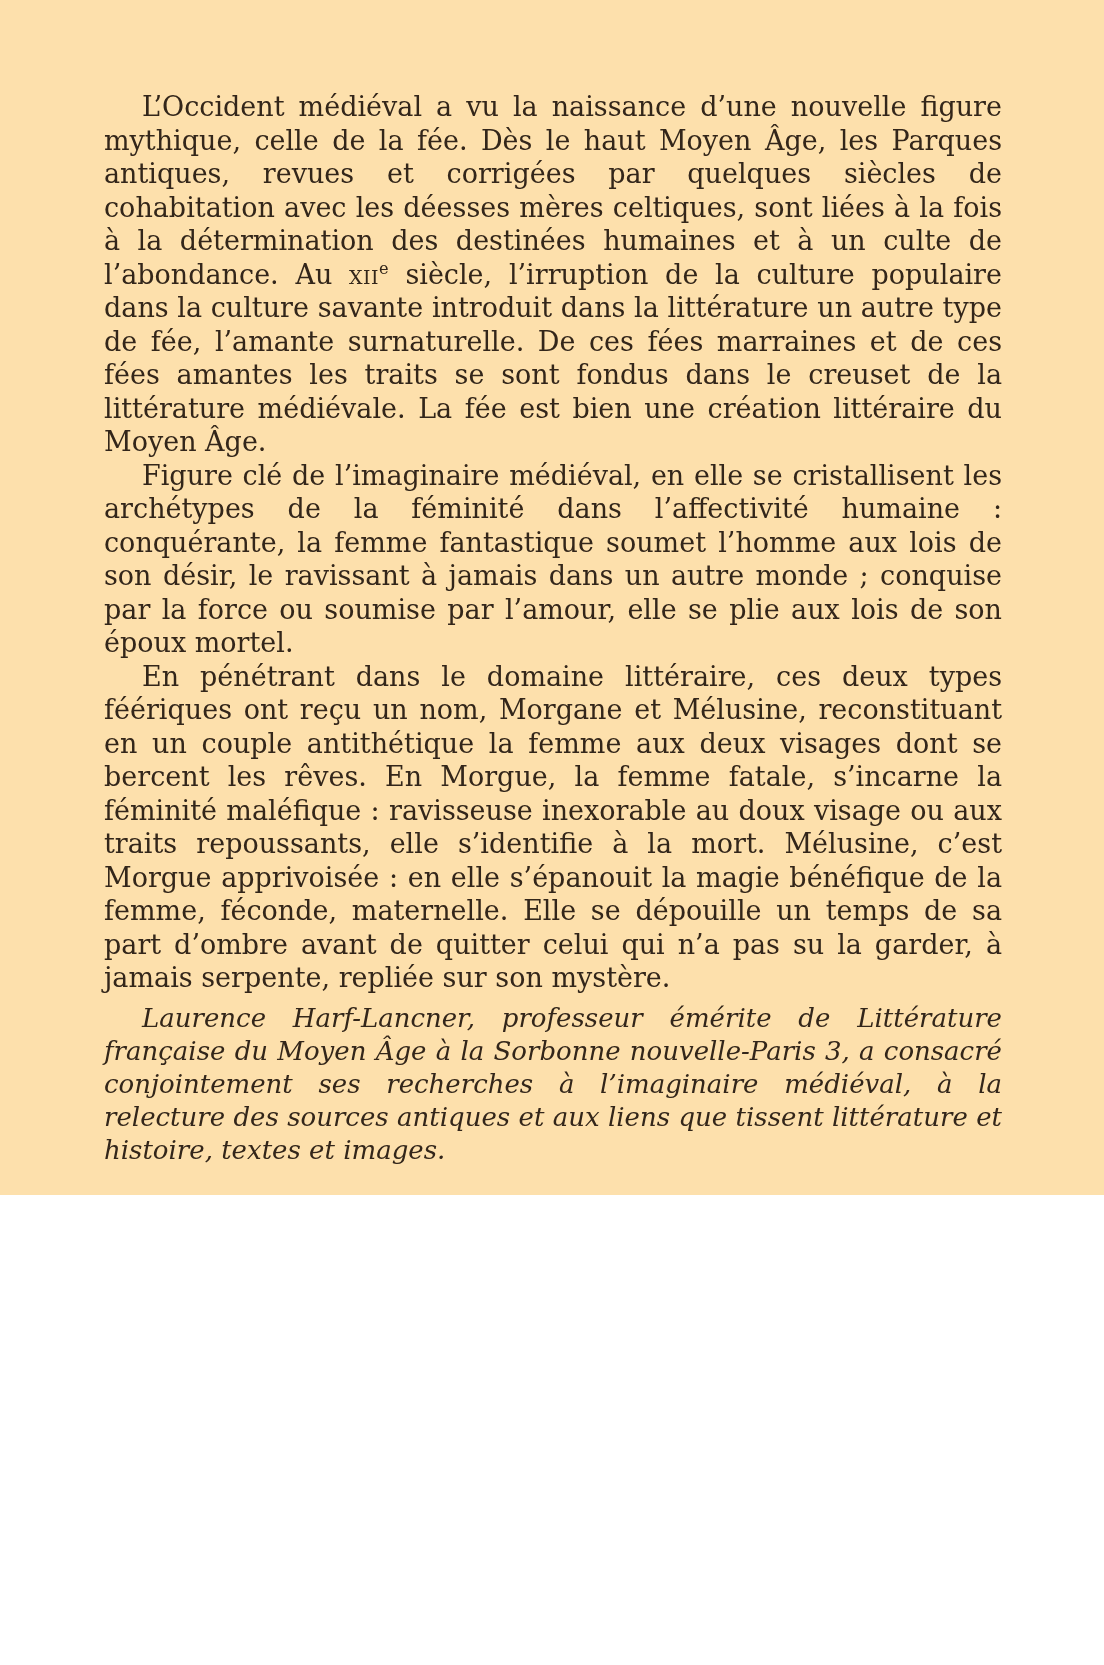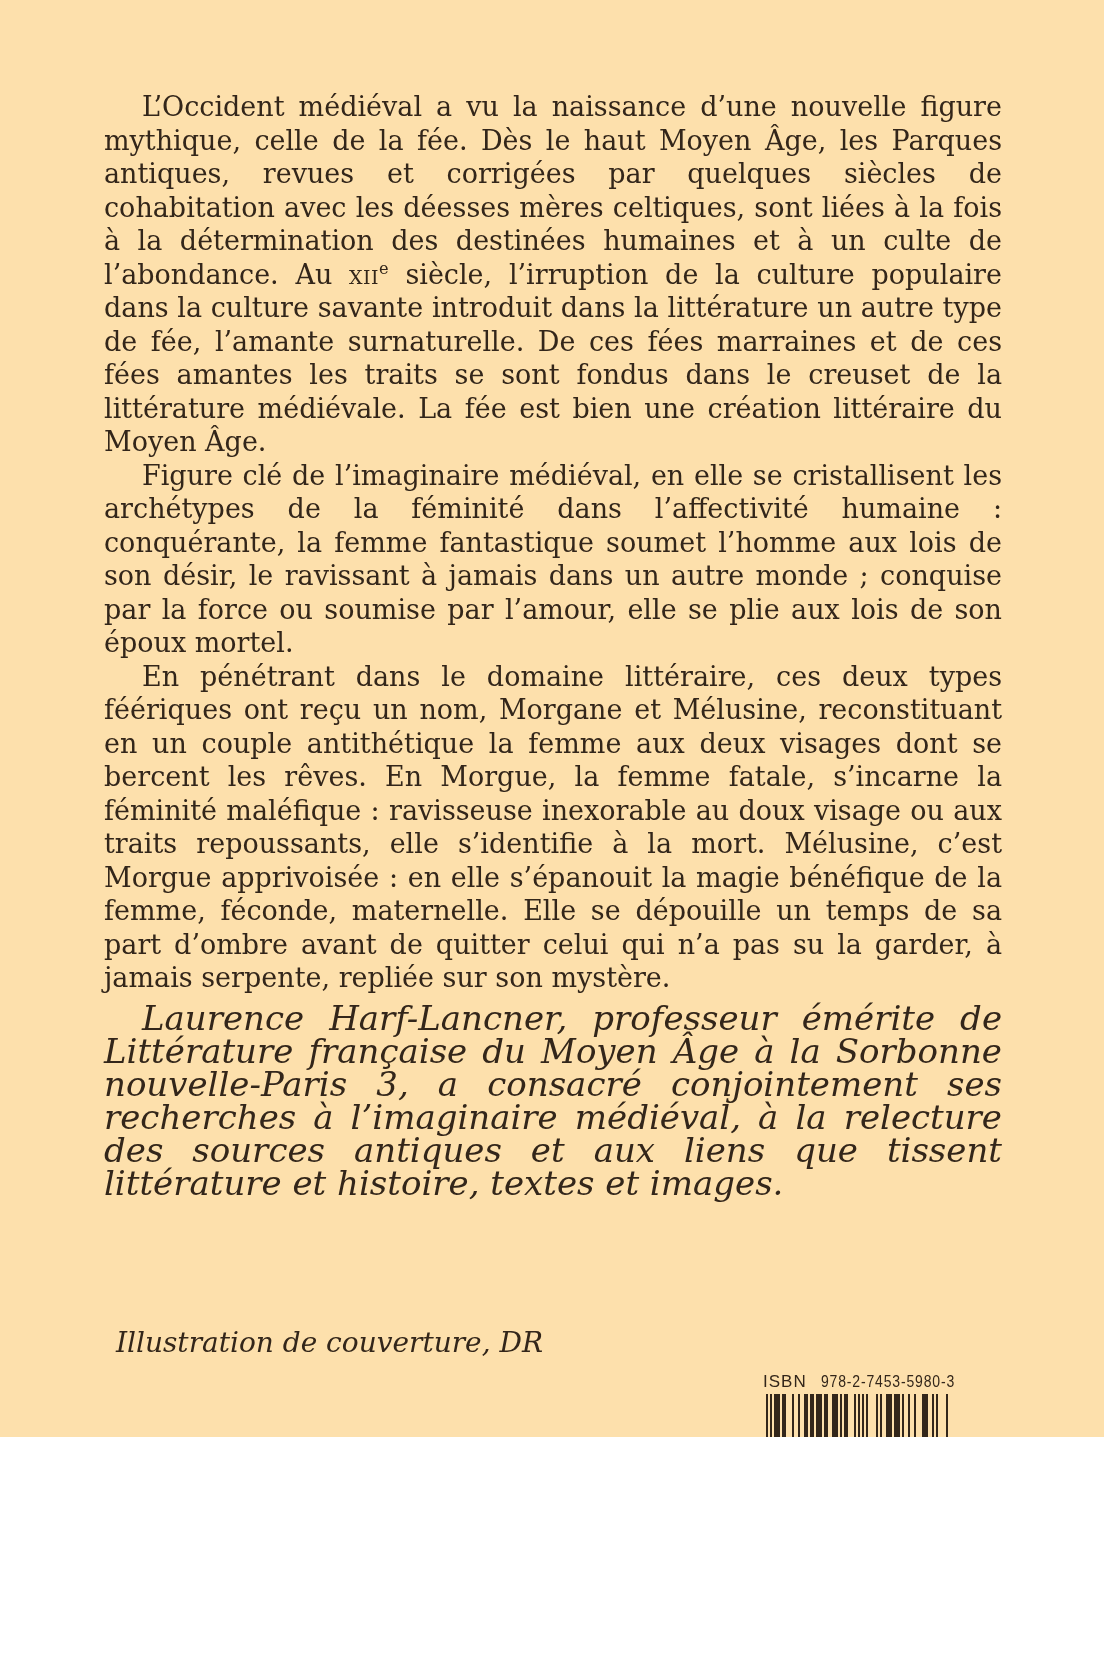--- a/index.html
+++ b/index.html
@@ -1,20 +1,20 @@
 <!DOCTYPE html>
 <html lang="fr"><head>
 <meta charset="utf-8">
 <title>Book back cover</title>
 <style>
   html, body { margin: 0; padding: 0; }
   .page {
     position: relative;
     width: 1104px;
-    height: 1437px;
+    height: 1195px;
     background: #fde0ac;
     color: #33261a;
     font-family: "DejaVu Serif", "Liberation Serif", serif;
     overflow: hidden;
   }
   .synopsis {
     position: absolute;
     left: 104px;
     top: 90px;
     width: 898px;
@@ -23,21 +23,21 @@
     text-align: justify;
   }
   .synopsis p { margin: 0; text-indent: 38px; }
   .smallcaps { font-variant: small-caps; letter-spacing: 0.5px; }
   .century-sup { font-size: 0.6em; vertical-align: super; line-height: 0; }
   .bio {
     position: absolute;
     left: 104px;
     top: 1002px;
     width: 898px;
-    font-size: 34px;
+    font-size: 26px;
     line-height: 33px;
     font-style: italic;
     text-align: justify;
   }
   .bio p { margin: 0; text-indent: 38px; }
   .credit {
     position: absolute;
     left: 116px;
     top: 1326px;
     font-size: 28px;

